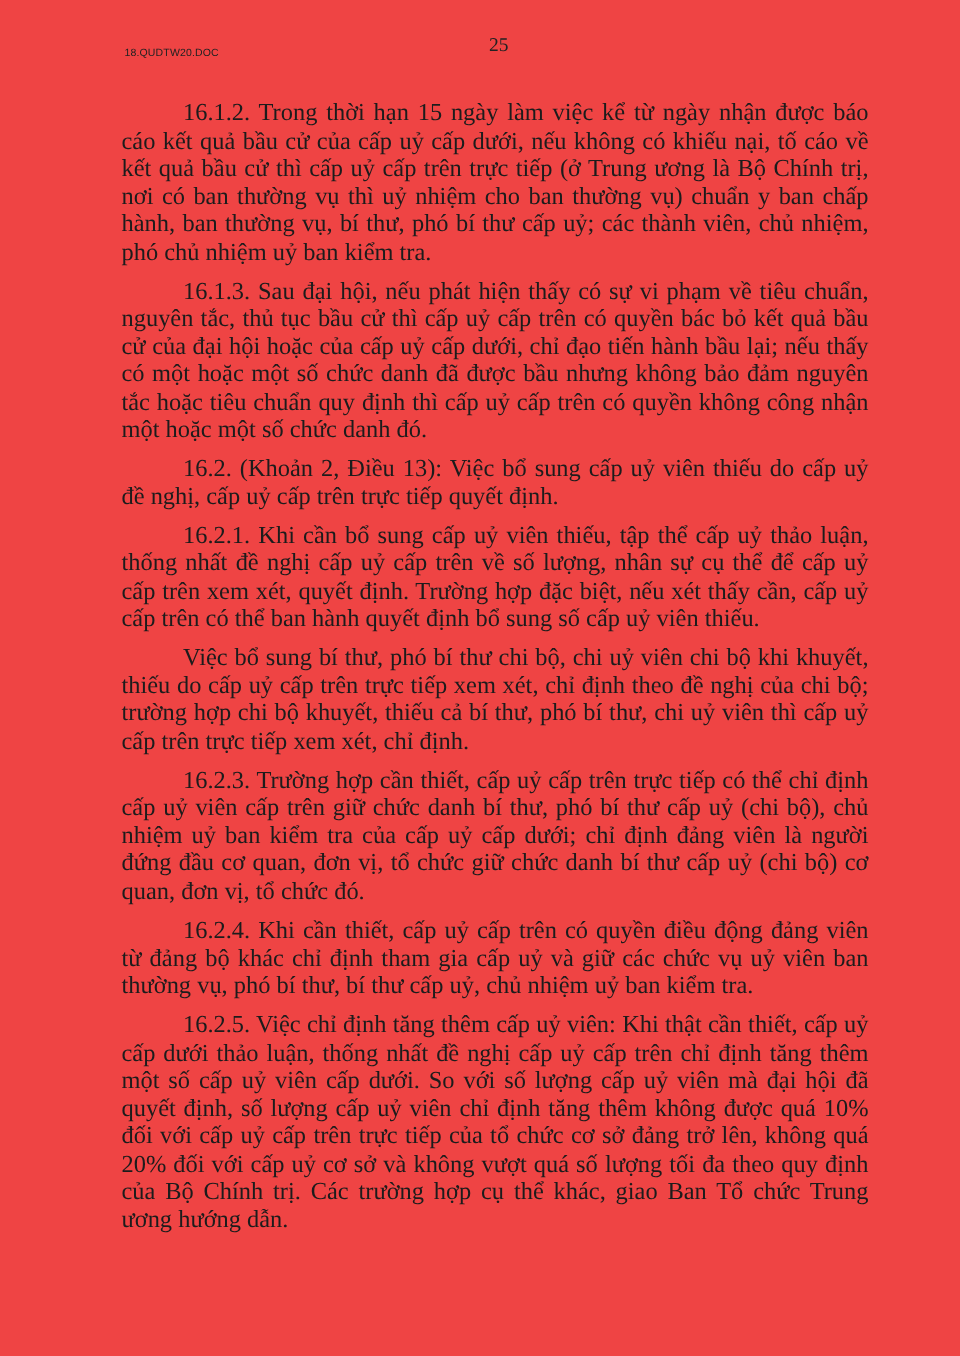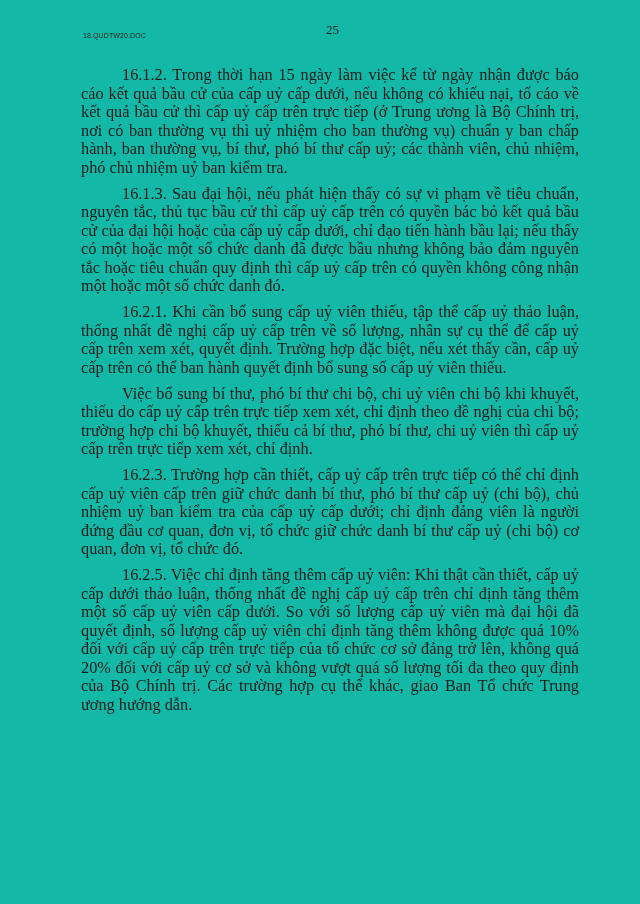--- a/index.html
+++ b/index.html
@@ -11,21 +11,21 @@
     width: 640px;
     height: 904px;
     position: relative;
     overflow: hidden;
     background: #fdfdfd;
   }
   .page {
     position: absolute;
     left: 0; top: 0;
     width: 640px; height: 904px;
-    background: #14b8a6;
+    background: #ef4444;
   }
   .file-name {
     position: absolute;
     left: 83px;
     top: 32px;
     font-family: "Liberation Sans", sans-serif;
     font-size: 7px;
     color: #222;
     letter-spacing: 0.1px;
   }
@@ -58,18 +58,20 @@
 </head>
 <body>
 
 <div class="page">
   <div class="file-name">18.QUDTW20.DOC</div>
   <div class="page-number">25</div>
 
   <div class="body-text">
     <p>16.1.2. Trong thời hạn 15 ngày làm việc kể từ ngày nhận được báo cáo kết quả bầu cử của cấp uỷ cấp dưới, nếu không có khiếu nại, tố cáo về kết quả bầu cử thì cấp uỷ cấp trên trực tiếp (ở Trung ương là Bộ Chính trị, nơi có ban thường vụ thì uỷ nhiệm cho ban thường vụ) chuẩn y ban chấp hành, ban thường vụ, bí thư, phó bí thư cấp uỷ; các thành viên, chủ nhiệm, phó chủ nhiệm uỷ ban kiểm tra.</p>
     <p>16.1.3. Sau đại hội, nếu phát hiện thấy có sự vi phạm về tiêu chuẩn, nguyên tắc, thủ tục bầu cử thì cấp uỷ cấp trên có quyền bác bỏ kết quả bầu cử của đại hội hoặc của cấp uỷ cấp dưới, chỉ đạo tiến hành bầu lại; nếu thấy có một hoặc một số chức danh đã được bầu nhưng không bảo đảm nguyên tắc hoặc tiêu chuẩn quy định thì cấp uỷ cấp trên có quyền không công nhận một hoặc một số chức danh đó.</p>
+    <p>16.2. (Khoản 2, Điều 13): Việc bổ sung cấp uỷ viên thiếu do cấp uỷ đề nghị, cấp uỷ cấp trên trực tiếp quyết định.</p>
     <p>16.2.1. Khi cần bổ sung cấp uỷ viên thiếu, tập thể cấp uỷ thảo luận, thống nhất đề nghị cấp uỷ cấp trên về số lượng, nhân sự cụ thể để cấp uỷ cấp trên xem xét, quyết định. Trường hợp đặc biệt, nếu xét thấy cần, cấp uỷ cấp trên có thể ban hành quyết định bổ sung số cấp uỷ viên thiếu.</p>
     <p>Việc bổ sung bí thư, phó bí thư chi bộ, chi uỷ viên chi bộ khi khuyết, thiếu do cấp uỷ cấp trên trực tiếp xem xét, chỉ định theo đề nghị của chi bộ; trường hợp chi bộ khuyết, thiếu cả bí thư, phó bí thư, chi uỷ viên thì cấp uỷ cấp trên trực tiếp xem xét, chỉ định.</p>
     <p>16.2.3. Trường hợp cần thiết, cấp uỷ cấp trên trực tiếp có thể chỉ định cấp uỷ viên cấp trên giữ chức danh bí thư, phó bí thư cấp uỷ (chi bộ), chủ nhiệm uỷ ban kiểm tra của cấp uỷ cấp dưới; chỉ định đảng viên là người đứng đầu cơ quan, đơn vị, tổ chức giữ chức danh bí thư cấp uỷ (chi bộ) cơ quan, đơn vị, tổ chức đó.</p>
+    <p>16.2.4. Khi cần thiết, cấp uỷ cấp trên có quyền điều động đảng viên từ đảng bộ khác chỉ định tham gia cấp uỷ và giữ các chức vụ uỷ viên ban thường vụ, phó bí thư, bí thư cấp uỷ, chủ nhiệm uỷ ban kiểm tra.</p>
     <p>16.2.5. Việc chỉ định tăng thêm cấp uỷ viên: Khi thật cần thiết, cấp uỷ cấp dưới thảo luận, thống nhất đề nghị cấp uỷ cấp trên chỉ định tăng thêm một số cấp uỷ viên cấp dưới. So với số lượng cấp uỷ viên mà đại hội đã quyết định, số lượng cấp uỷ viên chỉ định tăng thêm không được quá 10% đối với cấp uỷ cấp trên trực tiếp của tổ chức cơ sở đảng trở lên, không quá 20% đối với cấp uỷ cơ sở và không vượt quá số lượng tối đa theo quy định của Bộ Chính trị. Các trường hợp cụ thể khác, giao Ban Tổ chức Trung ương hướng dẫn.</p>
   </div>
 </div>
 
 </body></html>

